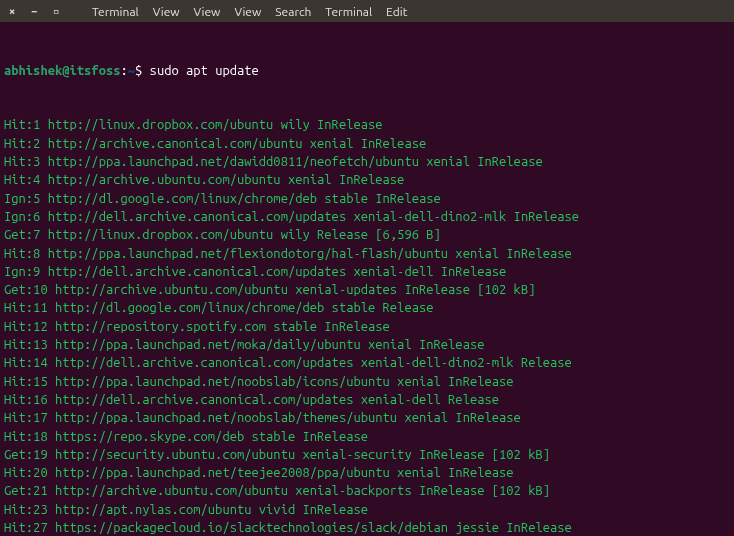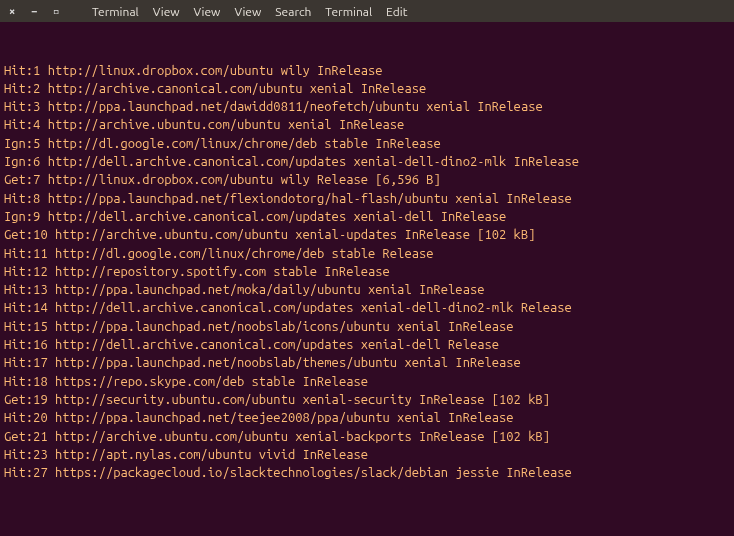--- a/index.html
+++ b/index.html
@@ -69,21 +69,21 @@
       color: #ffffff;
     }
     .prompt-path {
       color: #12488b;
       font-weight: bold;
     }
     .prompt-dollar {
       color: #ffffff;
     }
     .output {
-      color: #fdba74;
+      color: #22c55e;
     }
     .command {
       color: #ffffff;
     }
   </style>
 </head>
 <body>
 
 <div class="title-bar">
   <div class="window-controls">
@@ -96,15 +96,16 @@
     <span class="menu-item">View</span>
     <span class="menu-item">View</span>
     <span class="menu-item">View</span>
     <span class="menu-item">Search</span>
     <span class="menu-item">Terminal</span>
     <span class="menu-item">Edit</span>
   </div>
 </div>
 
 <div class="terminal">
+  <div class="line"><span class="prompt-user">abhishek@itsfoss</span><span class="prompt-colon">:</span><span class="prompt-path">~</span><span class="prompt-dollar">$</span><span class="command"> </span><span class="command">sudo apt update</span></div>
   <div id="output-lines"><div class="line output">Hit:1 http://linux.dropbox.com/ubuntu wily InRelease</div><div class="line output">Hit:2 http://archive.canonical.com/ubuntu xenial InRelease</div><div class="line output">Hit:3 http://ppa.launchpad.net/dawidd0811/neofetch/ubuntu xenial InRelease</div><div class="line output">Hit:4 http://archive.ubuntu.com/ubuntu xenial InRelease</div><div class="line output">Ign:5 http://dl.google.com/linux/chrome/deb stable InRelease</div><div class="line output">Ign:6 http://dell.archive.canonical.com/updates xenial-dell-dino2-mlk InRelease</div><div class="line output">Get:7 http://linux.dropbox.com/ubuntu wily Release [6,596 B]</div><div class="line output">Hit:8 http://ppa.launchpad.net/flexiondotorg/hal-flash/ubuntu xenial InRelease</div><div class="line output">Ign:9 http://dell.archive.canonical.com/updates xenial-dell InRelease</div><div class="line output">Get:10 http://archive.ubuntu.com/ubuntu xenial-updates InRelease [102 kB]</div><div class="line output">Hit:11 http://dl.google.com/linux/chrome/deb stable Release</div><div class="line output">Hit:12 http://repository.spotify.com stable InRelease</div><div class="line output">Hit:13 http://ppa.launchpad.net/moka/daily/ubuntu xenial InRelease</div><div class="line output">Hit:14 http://dell.archive.canonical.com/updates xenial-dell-dino2-mlk Release</div><div class="line output">Hit:15 http://ppa.launchpad.net/noobslab/icons/ubuntu xenial InRelease</div><div class="line output">Hit:16 http://dell.archive.canonical.com/updates xenial-dell Release</div><div class="line output">Hit:17 http://ppa.launchpad.net/noobslab/themes/ubuntu xenial InRelease</div><div class="line output">Hit:18 https://repo.skype.com/deb stable InRelease</div><div class="line output">Get:19 http://security.ubuntu.com/ubuntu xenial-security InRelease [102 kB]</div><div class="line output">Hit:20 http://ppa.launchpad.net/teejee2008/ppa/ubuntu xenial InRelease</div><div class="line output">Get:21 http://archive.ubuntu.com/ubuntu xenial-backports InRelease [102 kB]</div><div class="line output">Hit:23 http://apt.nylas.com/ubuntu vivid InRelease</div><div class="line output">Hit:27 https://packagecloud.io/slacktechnologies/slack/debian jessie InRelease</div></div>
   
 </div>
 
 </body></html>

